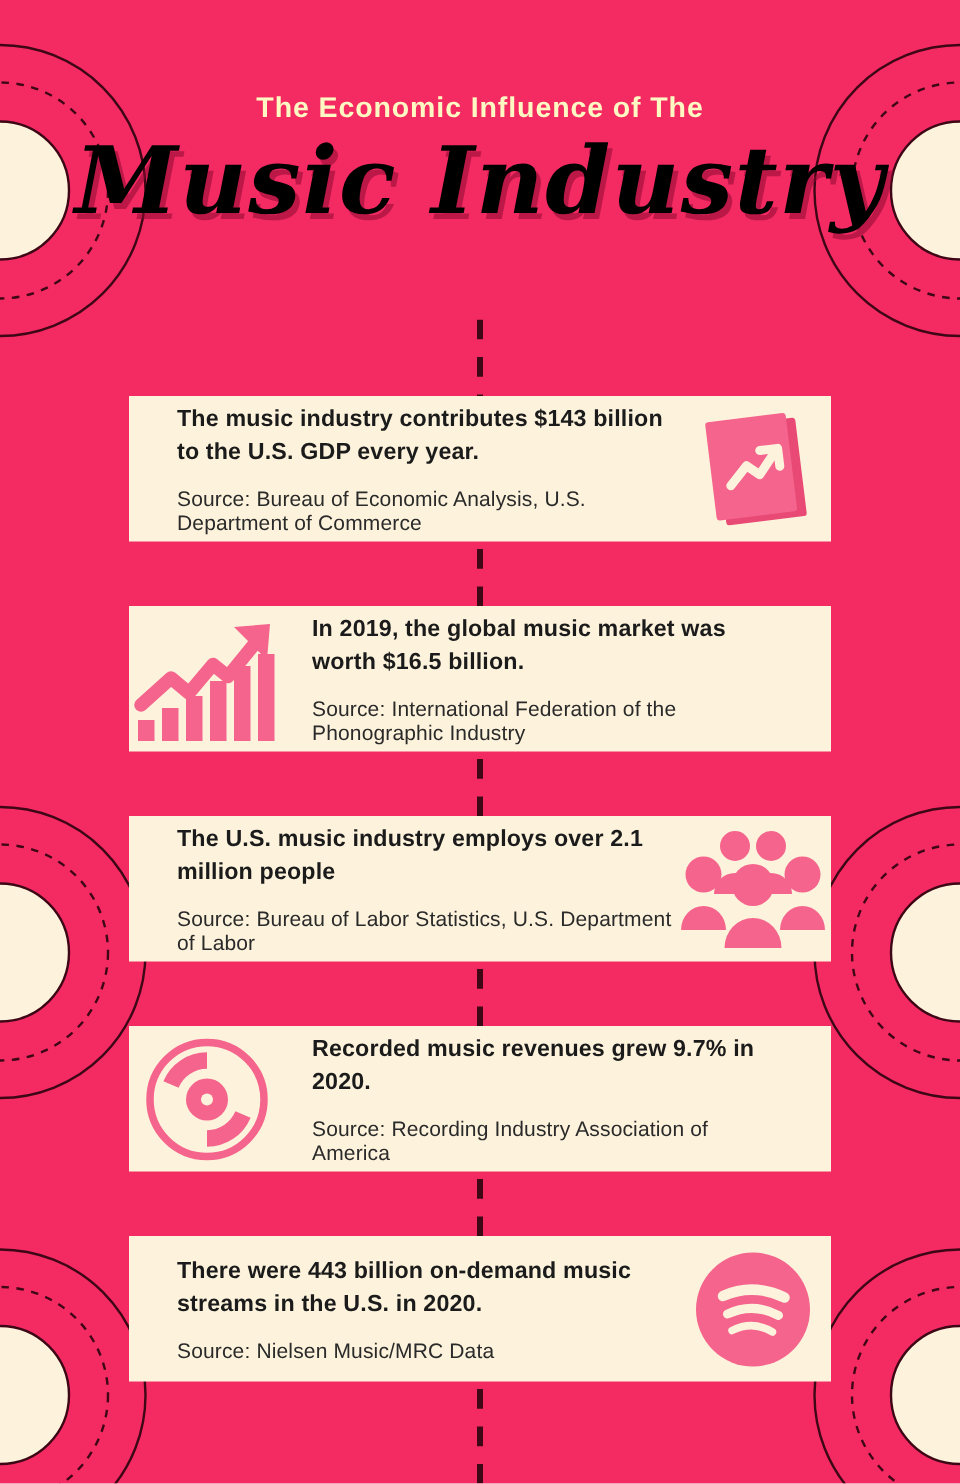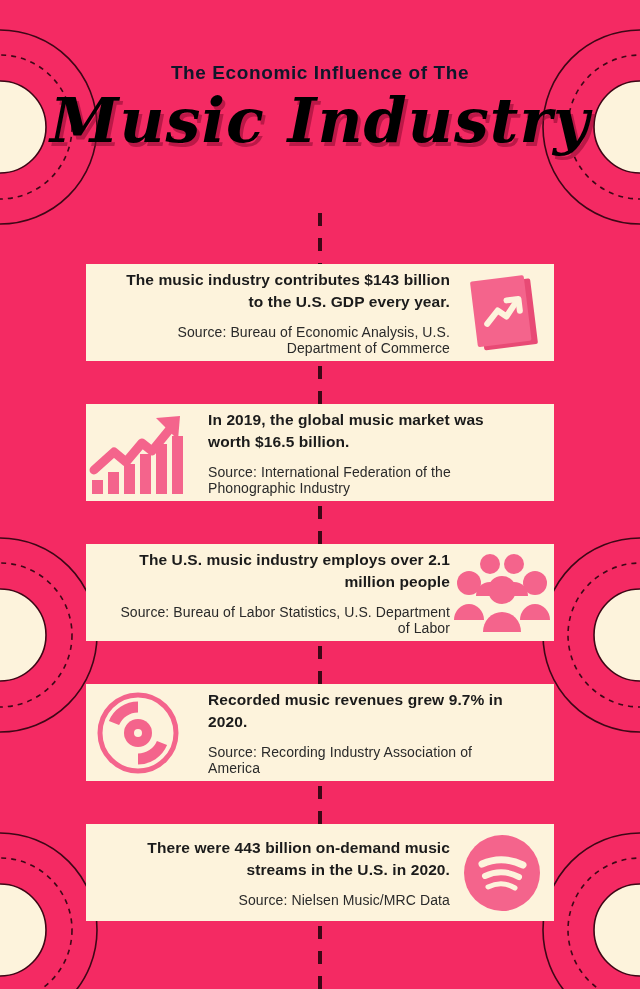--- a/index.html
+++ b/index.html
@@ -54,21 +54,21 @@
   .spine-bottom { top: 926px; height: 63px; }
 
   
   .header {
     position: relative;
     z-index: 3;
     padding-top: 62px;
     text-align: center;
   }
   .eyebrow {
-    color: #0f172a;
+    color: #fef9c3;
     font-size: 19px;
     font-weight: 600;
     letter-spacing: 0.6px;
     margin: 0;
   }
   .bigtitle {
     margin: 4px 0 0 0;
     color: #000000;
     font-family: "DejaVu Serif", serif;
     font-style: italic;
@@ -90,21 +90,21 @@
     display: flex;
     align-items: center;
     box-sizing: border-box;
   }
   .card-1 { top: 264px; }
   .card-2 { top: 404px; }
   .card-3 { top: 544px; }
   .card-4 { top: 684px; }
   .card-5 { top: 824px; }
 
-  .card.media-right { flex-direction: row; padding: 0 0 0 32px; text-align: right; }
+  .card.media-right { flex-direction: row; padding: 0 0 0 32px; }
   .card.media-left  { flex-direction: row-reverse; padding: 0 32px 0 0; }
 
   .card-text { flex: 1 1 auto; }
   .card.media-left .card-text { text-align: left; padding-left: 18px; }
 
   .headline {
     margin: 0;
     color: #1B1B1B;
     font-size: 15.5px;
     font-weight: bold;

